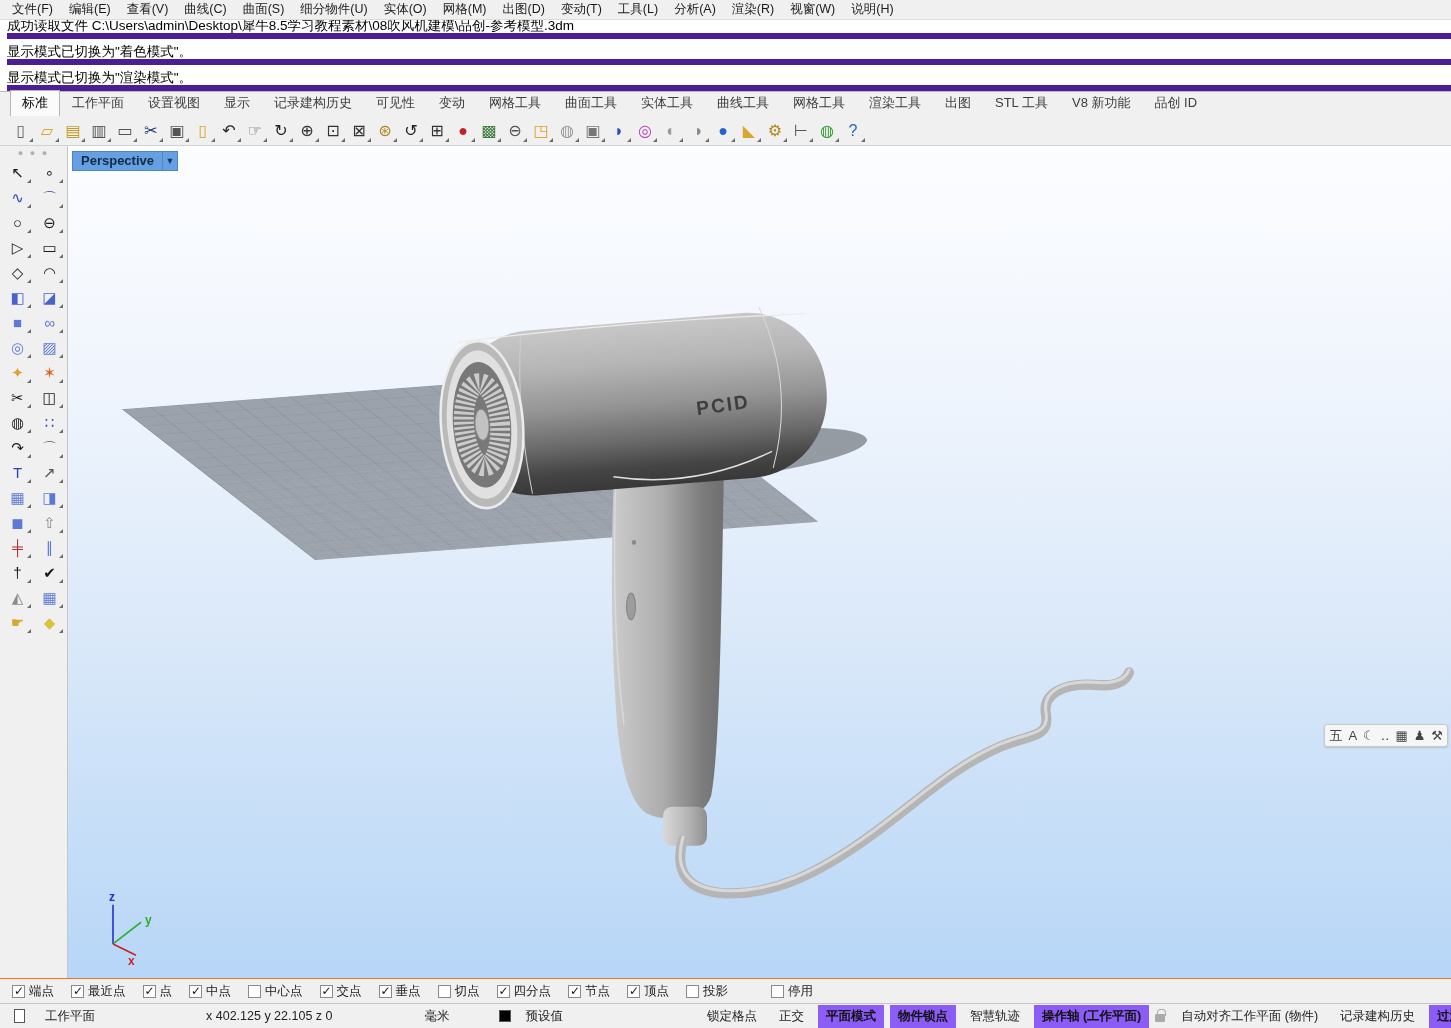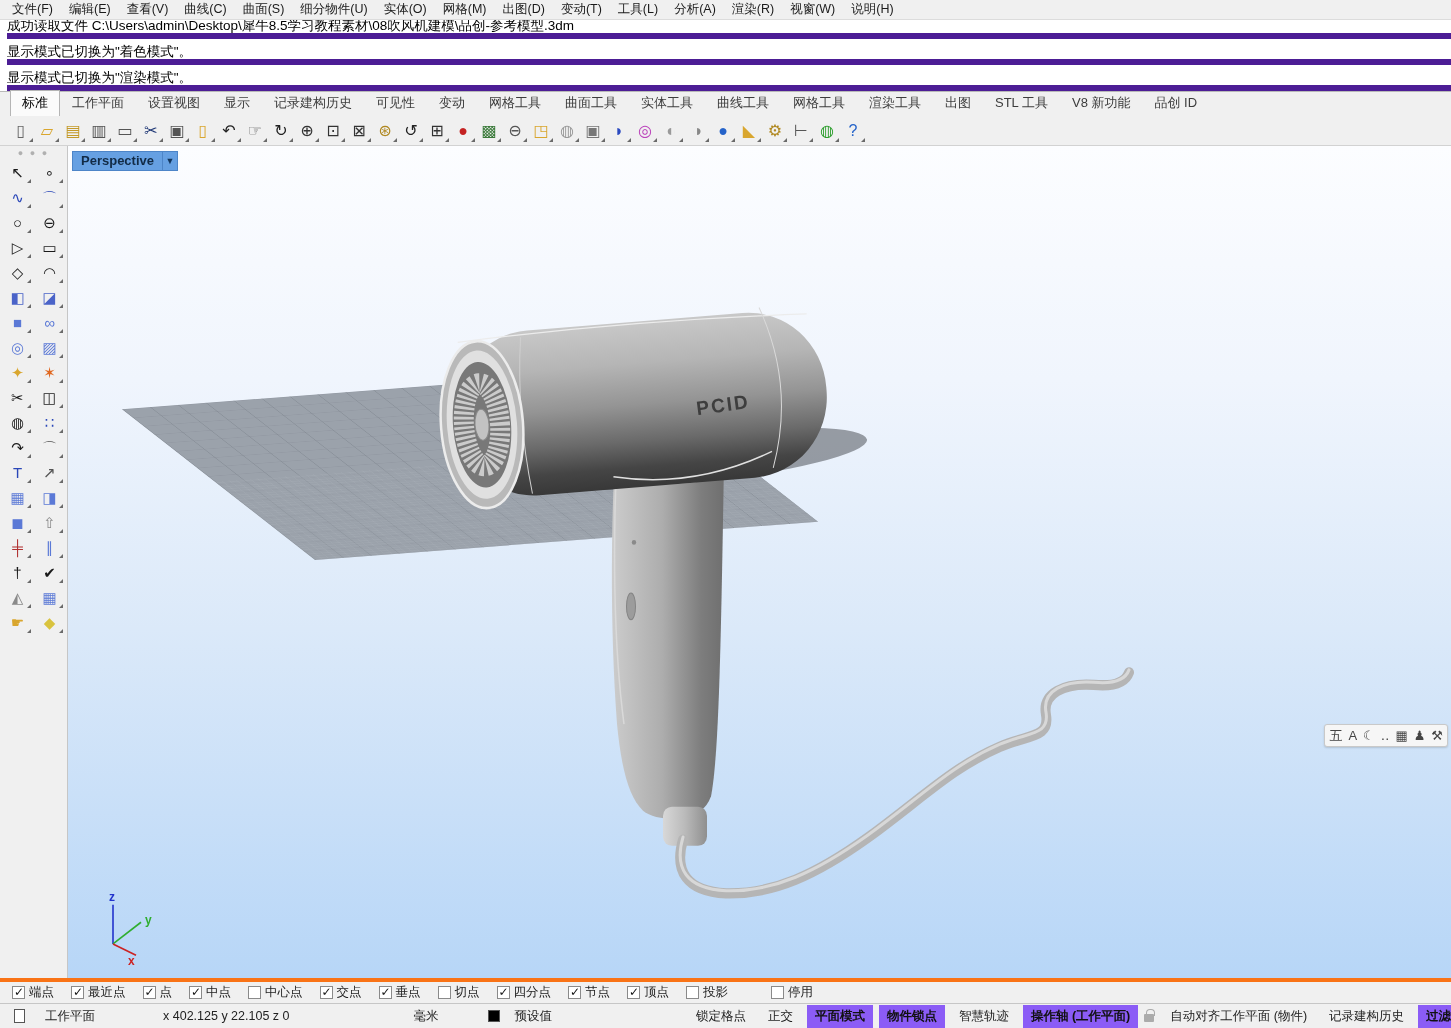--- a/index.html
+++ b/index.html
@@ -38,34 +38,34 @@
   .viewport svg.scene { position:absolute; inset:0; width:100%; height:100%; }
 
   .vp-tab { position:absolute; left:4px; top:5px; display:flex; align-items:stretch; font-size:13px; font-weight:bold; color:#122b46; }
   .vp-tab .label { background:#66a0e2; border:1px solid #4d85c8; padding:1px 8px 2px; }
   .vp-tab .dd { background:#66a0e2; border:1px solid #4d85c8; border-left:none; width:15px; display:flex; align-items:center; justify-content:center; font-size:9px; color:#12355c; }
 
   .ime-bar { position:absolute; right:3px; top:578px; height:23px; background:#f6f6f6; border:1px solid #c9c9c9; border-radius:3px; display:flex; align-items:center; padding:0 4px; gap:6px; font-size:13px; color:#444; box-shadow:0 1px 2px rgba(0,0,0,.15); }
   .ime-ic { line-height:19px; cursor:default; }
 
   
-  .osnaprow { height:25px; background:#f0f0f0; border-top:4px solid #f97316; display:flex; align-items:center; gap:17px; padding-left:12px; font-size:12.5px; color:#222; flex:none; }
+  .osnaprow { height:25px; background:#f0f0f0; border-top:1px solid #f97316; display:flex; align-items:center; gap:17px; padding-left:12px; font-size:12.5px; color:#222; flex:none; }
   .osnap-item { display:flex; align-items:center; gap:4px; cursor:default; }
   .osnap-item:last-child { margin-left:26px; }
   .cb { width:13px; height:13px; background:#fff; border:1px solid #8a8a8a; position:relative; flex:none; }
   .osnap-item.checked .cb::after { content:"\2713"; position:absolute; left:1px; top:-2px; font-size:12px; color:#111; font-weight:bold; }
 
   
   .statusbar { height:25px; background:#f0f0f0; border-top:1px solid #c6c6c6; display:flex; align-items:center; font-size:12.5px; color:#222; flex:none; white-space:nowrap; }
   .sb-item { padding:3px 8px; cursor:default; }
   .sb-item.active { background:#8b5cf6; font-weight:bold; color:#111; }
   .page-ic { width:11px; height:14px; border:1.5px solid #555; background:#fff; margin-left:14px; flex:none; }
   .sb-doc { margin-left:12px; }
-  .sb-coords { margin-left:60px; width:225px; }
-  .sb-units { margin-left:116px;text-align:right; }
+  .sb-coords { margin-left:103px; width:225px; }
+  .sb-units { margin-left:84px;text-align:right; }
   .swatch { width:12px; height:12px; background:#000; border:1px solid #555; margin-left:42px; flex:none; }
   .sb-layer { margin-left:6px; }
   .sb-group { display:flex; align-items:center; margin-left:128px; gap:6px; }
   .lock-ic { width:10px; height:8px; background:#ababab; border-radius:1px; position:relative; margin:4px 6px 0; flex:none; }
   .lock-ic::before { content:""; position:absolute; left:1.5px; top:-5px; width:7px; height:6px; border:1.5px solid #ababab; border-bottom:none; border-radius:4px 4px 0 0; }
 </style>
 </head>
 <body>
 
 <div class="window">

